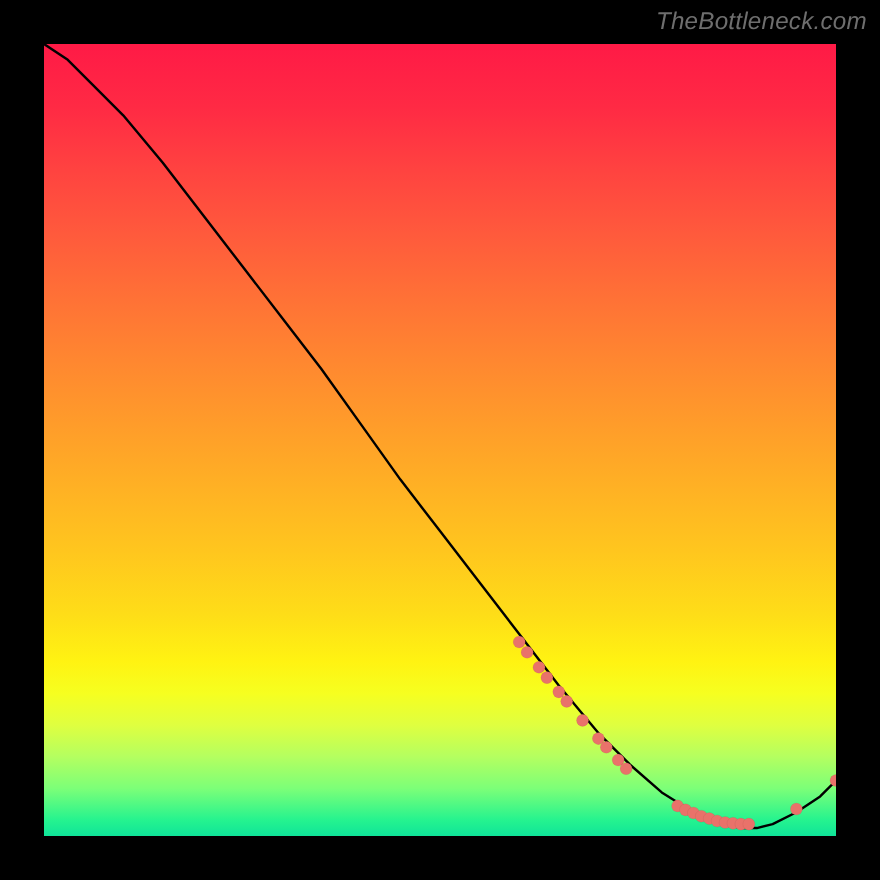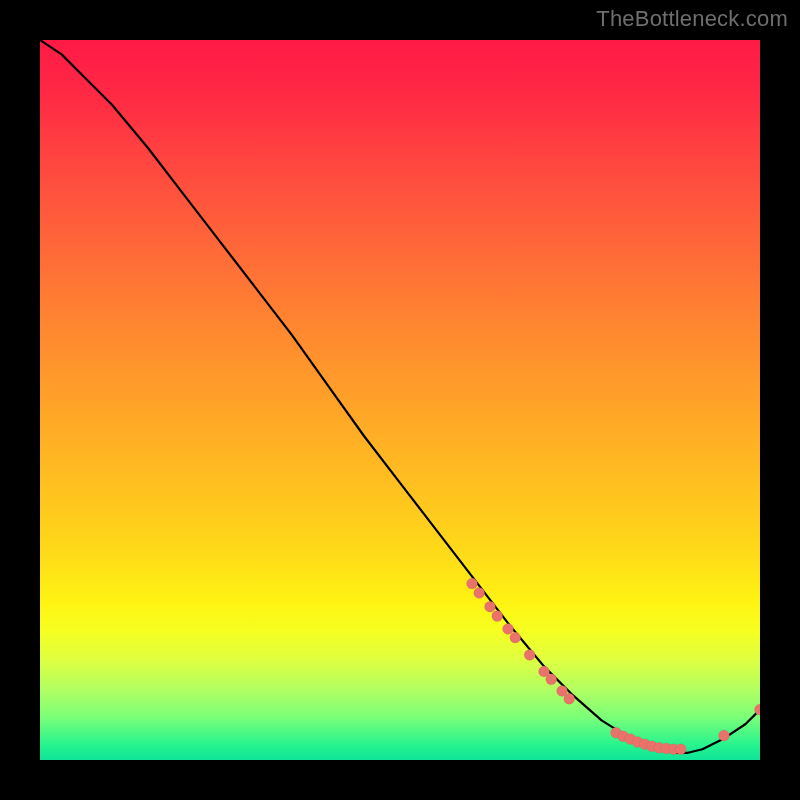--- a/index.html
+++ b/index.html
@@ -9,20 +9,21 @@
     height: 800px;
     background: #000;
     overflow: hidden;
     font-family: Arial, Helvetica, sans-serif;
   }
   .stage {
     position: relative;
     width: 800px;
     height: 800px;
     background: #000;
+    font-style: italic;
   }
   .plot {
     position: absolute;
     left: 40px;
     top: 40px;
     width: 720px;
     height: 720px;
   }
   .gradient {
     position: absolute;

